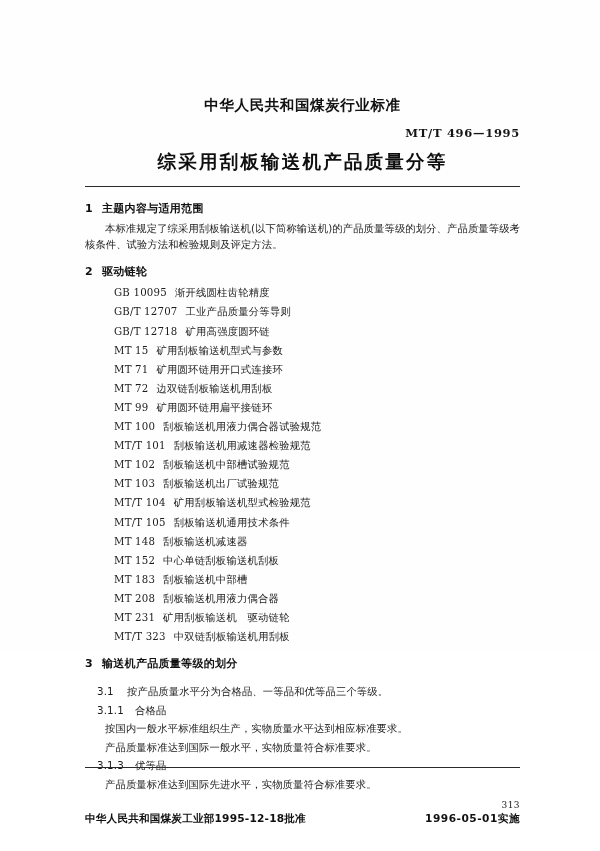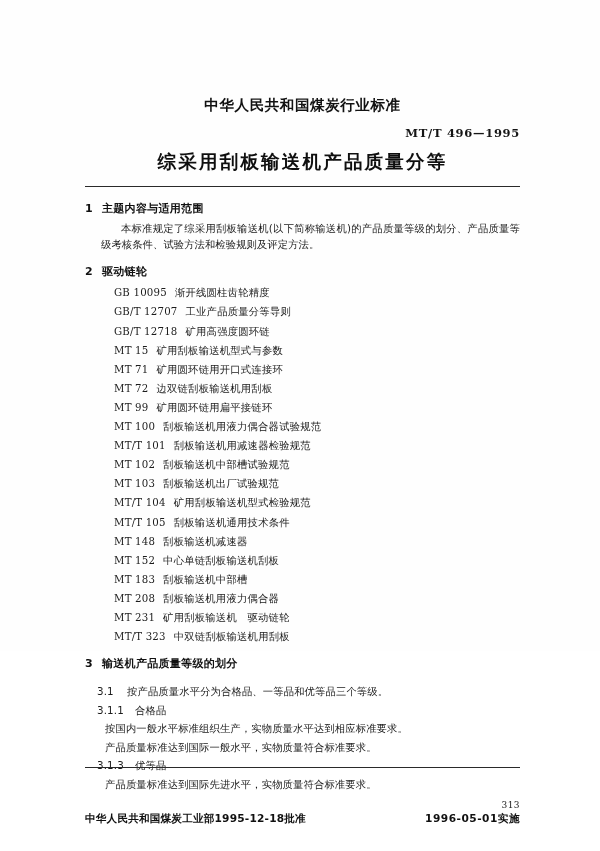--- a/index.html
+++ b/index.html
@@ -80,21 +80,21 @@
     font-weight: bold;
     font-size: 11px;
     letter-spacing: 0.3px;
     margin: 0 0 7px 0;
     color: #111;
     white-space: pre;
   }
   .sec-head .num { display: inline-block; width: 17px; }
 
   .para {
-    margin: 0 0 3px 16px;
+    margin: 0 0 3px 0;
     text-indent: 20px;
     font-size: 10.3px;
     line-height: 1.52;
     text-align: justify;
     letter-spacing: 0.1px;
     color: #1b1b1b;
   }
 
   .gap-md { height: 11px; }
   .gap-sm { height: 7px; }

